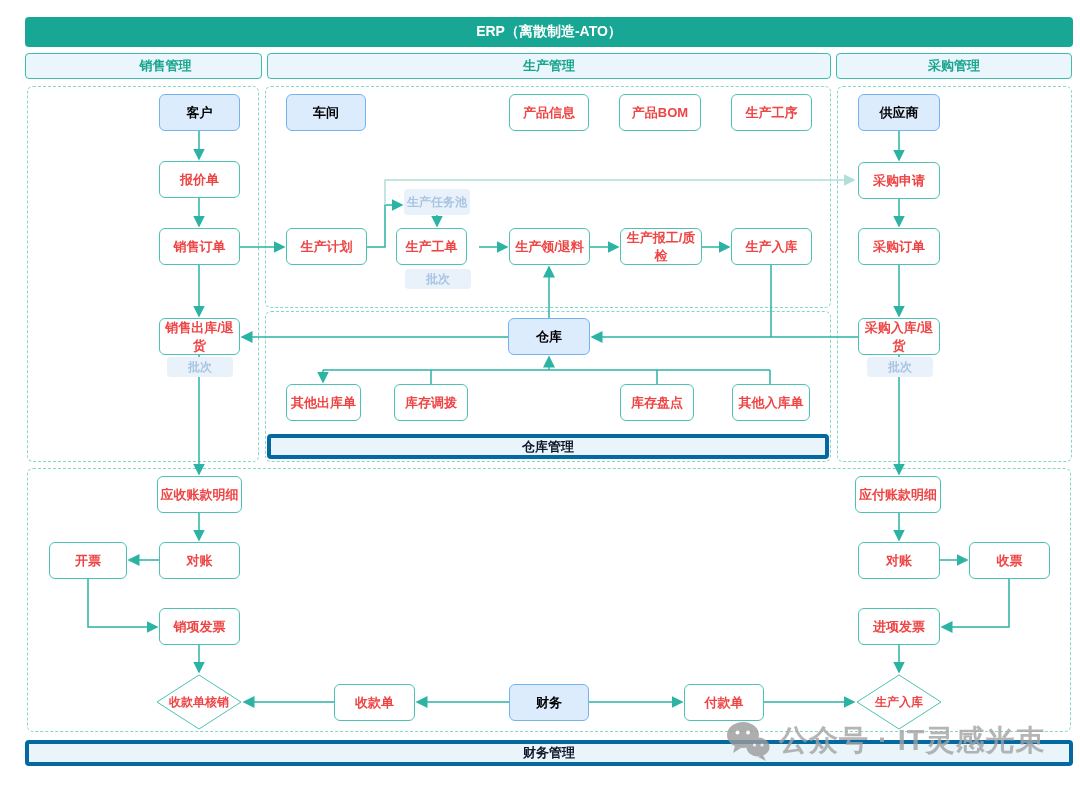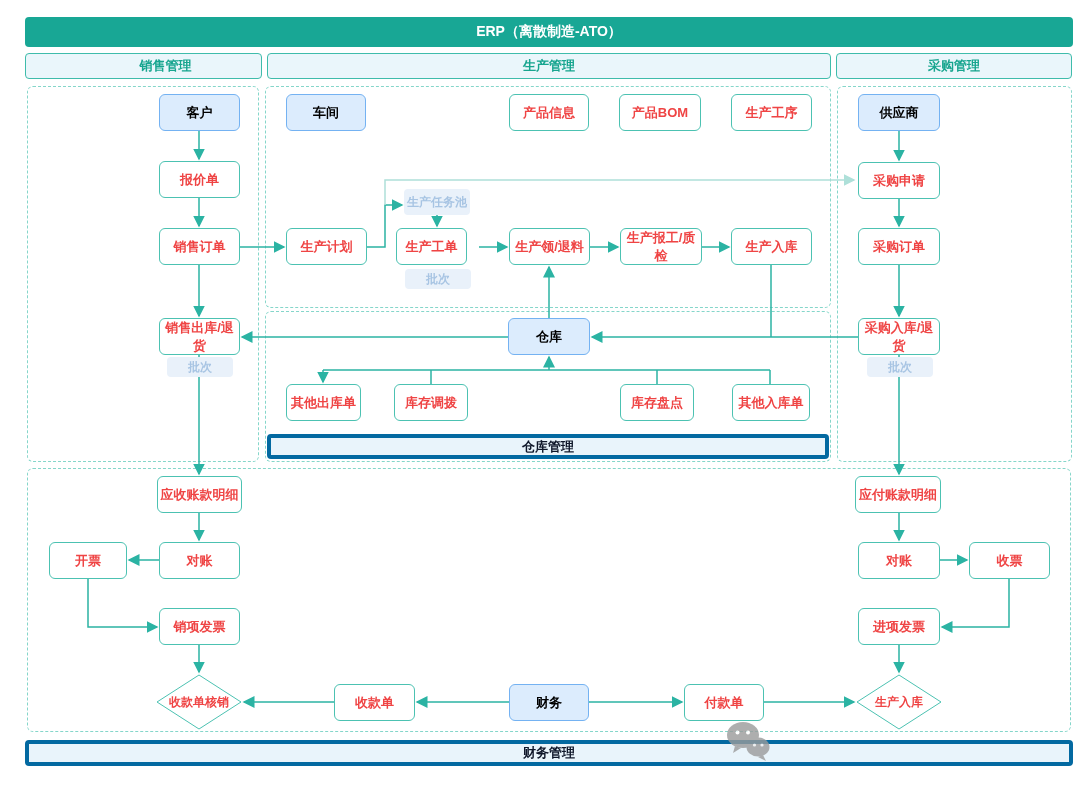--- a/index.html
+++ b/index.html
@@ -226,15 +226,16 @@
     <svg width="46" height="42" viewBox="0 0 46 42">
       <ellipse cx="18" cy="15" rx="16" ry="13" fill="#9b9b9b"></ellipse>
       <path d="M10 26 L8 33 L16 28 Z" fill="#9b9b9b"></path>
       <circle cx="12.5" cy="12.5" r="2" fill="#ffffff"></circle>
       <circle cx="23" cy="12.5" r="2" fill="#ffffff"></circle>
       <ellipse cx="33" cy="27" rx="11.5" ry="9.5" fill="#9b9b9b"></ellipse>
       <path d="M38 35 L41 41 L33 37 Z" fill="#9b9b9b"></path>
       <circle cx="29.5" cy="25" r="1.6" fill="#efefef"></circle>
       <circle cx="37" cy="25" r="1.6" fill="#efefef"></circle>
     </svg>
+    <span>公众号 · IT灵感光束</span>
   </div>
 
 </div>
 
 </body></html>

